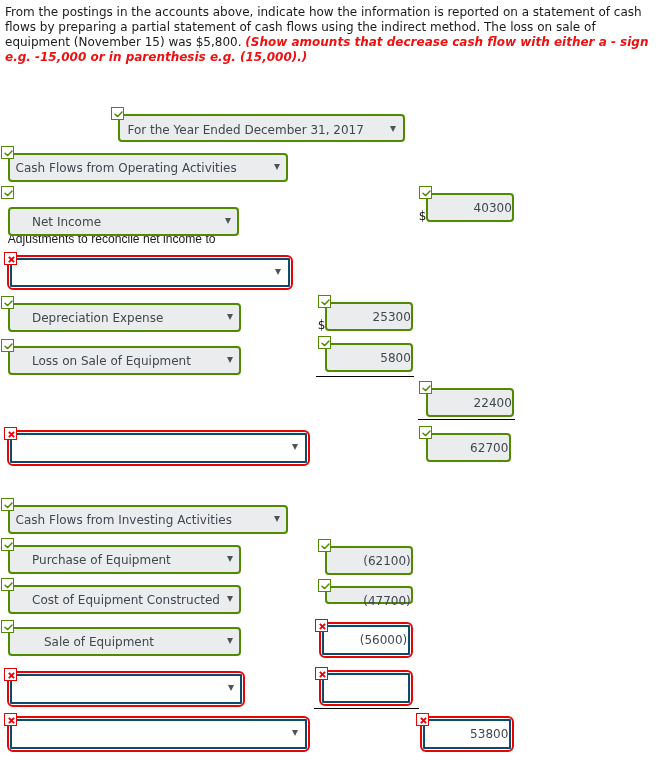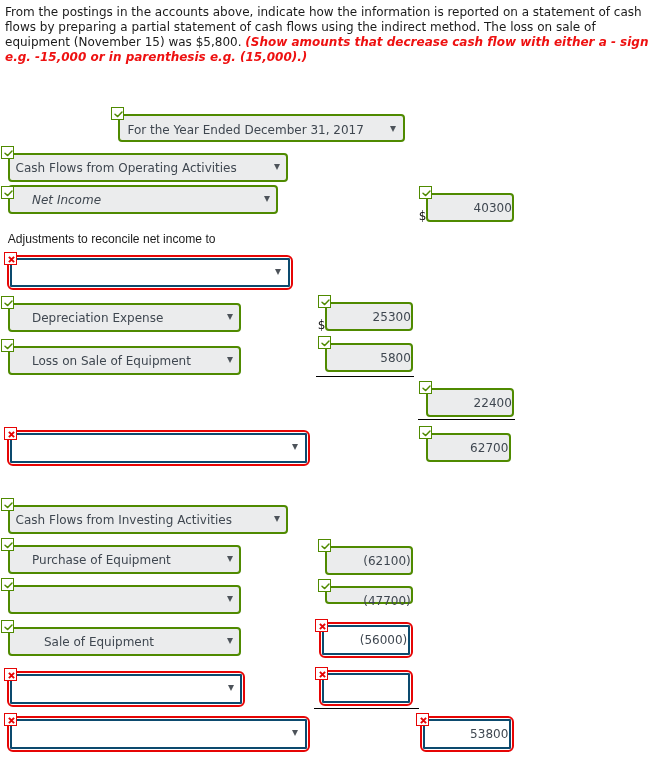--- a/index.html
+++ b/index.html
@@ -63,21 +63,21 @@
       </div>
       <div class="fld ok" style="left: 8px; top: 153px; width: 280px; height: 29px;">
         <div class="v l" style="top: 0px; height: 25px; line-height: 26.2px; left: 5.6px; right: 6.4px;">Cash Flows from Operating Activities</div>
         <div class="arw" style="right: 6.3px; top: 8.5px;"></div>
       </div>
       <div class="mk ok" style="left: 1px; top: 146px;">
         <svg width="13" height="13" viewBox="0 0 13 13">
           <path d="M3.0 6.2 L5.7 8.6 L10.0 4.0" fill="none" stroke="#4f8a00" stroke-width="1.45" stroke-linecap="round" stroke-linejoin="round"></path>
         </svg>
       </div>
-      <div class="fld ok" style="left: 8px; top: 185px; width: 270px; height: 29px; font-style: italic;">
+      <div class="fld ok" style="left: 8px; top: 207px; width: 231px; height: 29px;">
         <div class="v l" style="top: 0px; height: 25px; line-height: 26.2px; left: 22px; right: 6.4px;">Net Income</div>
         <div class="arw" style="right: 6.3px; top: 8.5px;"></div>
       </div>
       <div class="mk ok" style="left: 1px; top: 186px;">
         <svg width="13" height="13" viewBox="0 0 13 13">
           <path d="M3.0 6.2 L5.7 8.6 L10.0 4.0" fill="none" stroke="#4f8a00" stroke-width="1.45" stroke-linecap="round" stroke-linejoin="round"></path>
         </svg>
       </div>
       <div class="outer" style="left: 7.1px; top: 255px; width: 285.6px; height: 35.4px;"></div>
       <div class="fld no" style="left: 10.1px; top: 258px; width: 279.6px; height: 29.4px;">
@@ -129,20 +129,21 @@
       <div class="fld ok" style="left: 8px; top: 545px; width: 232.9px; height: 29px;">
         <div class="v l" style="top: 0px; height: 25px; line-height: 26.2px; left: 22px; right: 6.4px;">Purchase of Equipment</div>
         <div class="arw" style="right: 6.3px; top: 8.5px;"></div>
       </div>
       <div class="mk ok" style="left: 1px; top: 538px;">
         <svg width="13" height="13" viewBox="0 0 13 13">
           <path d="M3.0 6.2 L5.7 8.6 L10.0 4.0" fill="none" stroke="#4f8a00" stroke-width="1.45" stroke-linecap="round" stroke-linejoin="round"></path>
         </svg>
       </div>
       <div class="fld ok" style="left: 8px; top: 585px; width: 232.9px; height: 29px;">
+        <div class="v l" style="top: 0px; height: 25px; line-height: 26.2px; left: 22px; right: 6.4px;">Cost of Equipment Constructed</div>
         <div class="arw" style="right: 6.3px; top: 8.5px;"></div>
       </div>
       <div class="mk ok" style="left: 1px; top: 578px;">
         <svg width="13" height="13" viewBox="0 0 13 13">
           <path d="M3.0 6.2 L5.7 8.6 L10.0 4.0" fill="none" stroke="#4f8a00" stroke-width="1.45" stroke-linecap="round" stroke-linejoin="round"></path>
         </svg>
       </div>
       <div class="fld ok" style="left: 8px; top: 627px; width: 232.9px; height: 29px;">
         <div class="v l" style="top: 0px; height: 25px; line-height: 26.2px; left: 22px; right: 6.4px; margin-left: 12px;">Sale of Equipment</div>
         <div class="arw" style="right: 6.3px; top: 8.5px;"></div>

